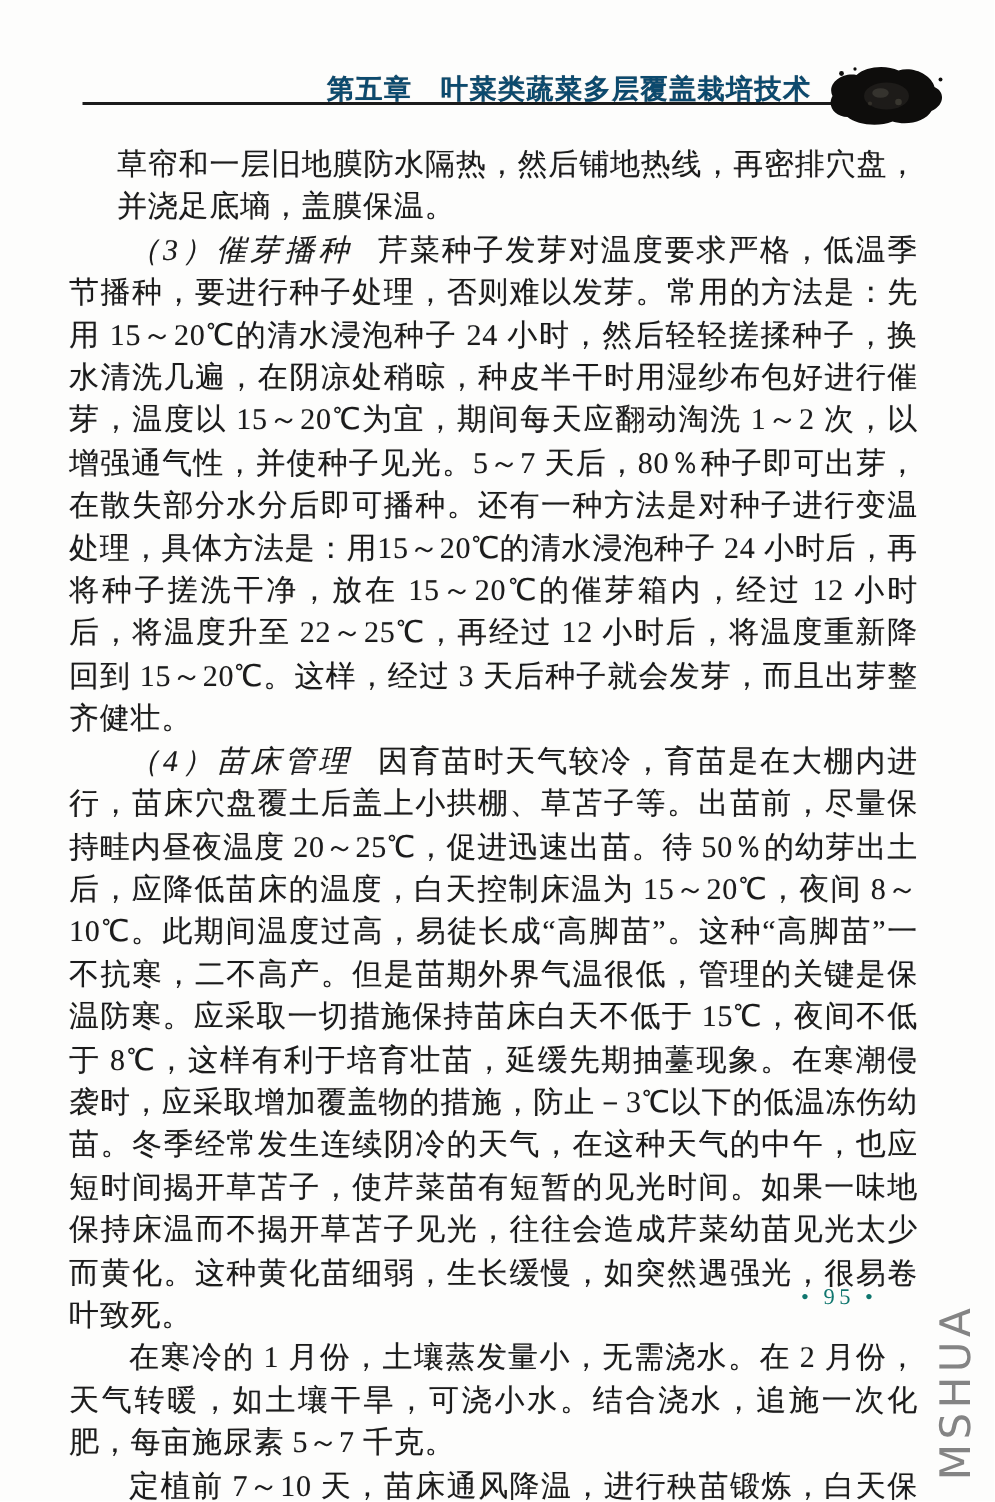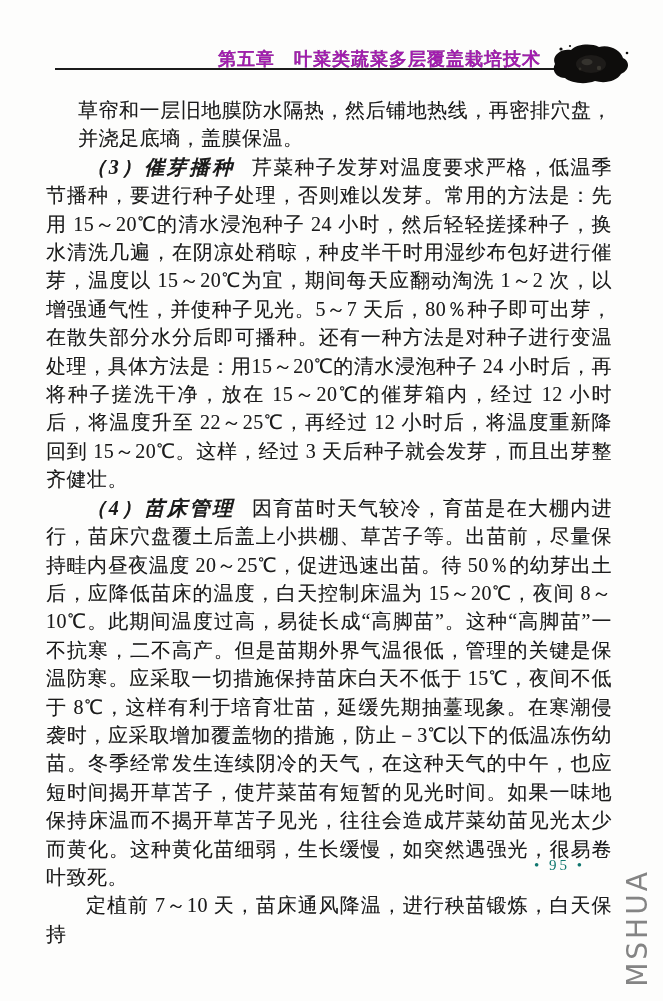--- a/index.html
+++ b/index.html
@@ -27,21 +27,21 @@
     background: #1c1c1c;
   }
   .chapter-title {
     position: absolute;
     top: 47px;
     right: 122px;
     font-family: "Liberation Sans", "DejaVu Sans", sans-serif;
     font-weight: 700;
     font-size: 18px;
     letter-spacing: 1px;
-    color: #a21caf;
+    color: #0c4a6e;
     white-space: nowrap;
     text-shadow: 0 0 0.5px rgba(0,0,0,0.45);
   }
   .ink-blob {
     position: absolute;
     top: 42px;
     left: 547px;
     width: 86px;
     height: 42px;
   }
@@ -64,21 +64,20 @@
     text-indent: 2em;
   }
   .body-text p.no-indent {
     text-indent: 0;
     margin-left: 32px;
   }
   .para-label {
     font-style: italic;
     letter-spacing: 2px;
     margin-right: 0.85em;
-    font-weight: bold;
   }
   
   .page-number {
     position: absolute;
     top: 857px;
     right: 78px;
     font-size: 15px;
     letter-spacing: 3px;
     color: #0f766e;
     white-space: nowrap;
@@ -117,20 +116,23 @@
     <p class="no-indent">
       <span>草帘和一层旧地膜防水隔热，然后铺地热线，再密排穴盘，并浇足底墒，盖膜保温。</span>
     </p>
     <p>
       <span class="para-label">（3）催芽播种</span><span>芹菜种子发芽对温度要求严格，低温季节播种，要进行种子处理，否则难以发芽。常用的方法是：先用 15～20℃的清水浸泡种子 24 小时，然后轻轻搓揉种子，换水清洗几遍，在阴凉处稍晾，种皮半干时用湿纱布包好进行催芽，温度以 15～20℃为宜，期间每天应翻动淘洗 1～2 次，以增强通气性，并使种子见光。5～7 天后，80％种子即可出芽，在散失部分水分后即可播种。还有一种方法是对种子进行变温处理，具体方法是：用15～20℃的清水浸泡种子 24 小时后，再将种子搓洗干净，放在 15～20℃的催芽箱内，经过 12 小时后，将温度升至 22～25℃，再经过 12 小时后，将温度重新降回到 15～20℃。这样，经过 3 天后种子就会发芽，而且出芽整齐健壮。</span>
     </p>
     <p>
       <span class="para-label">（4）苗床管理</span><span>因育苗时天气较冷，育苗是在大棚内进行，苗床穴盘覆土后盖上小拱棚、草苫子等。出苗前，尽量保持畦内昼夜温度 20～25℃，促进迅速出苗。待 50％的幼芽出土后，应降低苗床的温度，白天控制床温为 15～20℃，夜间 8～10℃。此期间温度过高，易徒长成“高脚苗”。这种“高脚苗”一不抗寒，二不高产。但是苗期外界气温很低，管理的关键是保温防寒。应采取一切措施保持苗床白天不低于 15℃，夜间不低于 8℃，这样有利于培育壮苗，延缓先期抽薹现象。在寒潮侵袭时，应采取增加覆盖物的措施，防止－3℃以下的低温冻伤幼苗。冬季经常发生连续阴冷的天气，在这种天气的中午，也应短时间揭开草苫子，使芹菜苗有短暂的见光时间。如果一味地保持床温而不揭开草苫子见光，往往会造成芹菜幼苗见光太少而黄化。这种黄化苗细弱，生长缓慢，如突然遇强光，很易卷叶致死。</span>
     </p>
     <p>
+      <span>在寒冷的 1 月份，土壤蒸发量小，无需浇水。在 2 月份，天气转暖，如土壤干旱，可浇小水。结合浇水，追施一次化肥，每亩施尿素 5～7 千克。</span>
+    </p>
+    <p>
       <span>定植前 7～10 天，苗床通风降温，进行秧苗锻炼，白天保持</span>
     </p>
   </main>
 
   <div class="page-number">• 95 •</div>
   <div class="watermark">MSHUA</div>
 
 </div>
 
 </body></html>

